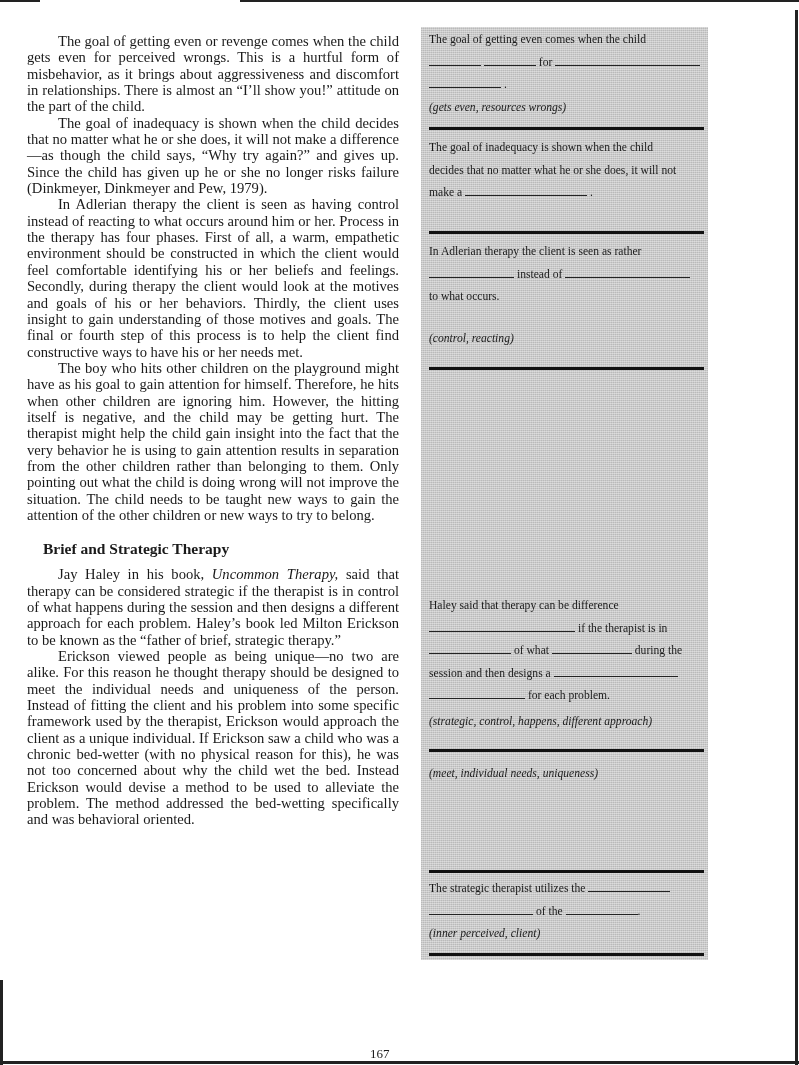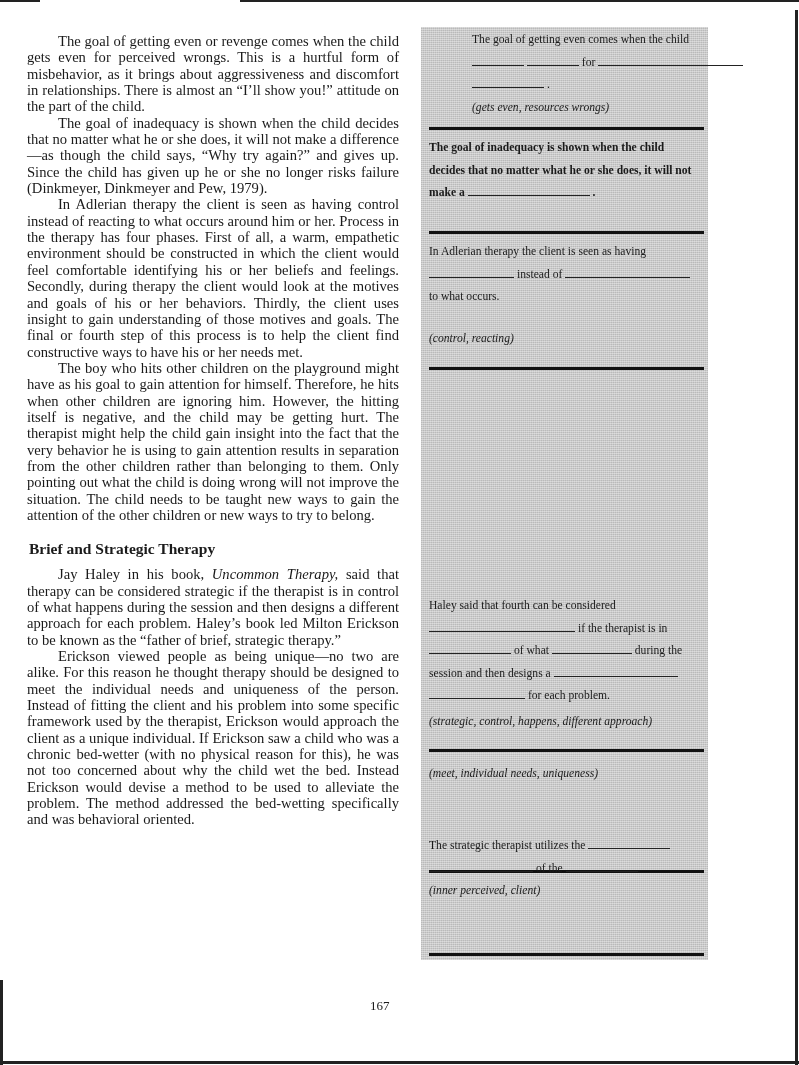--- a/index.html
+++ b/index.html
@@ -15,21 +15,21 @@
   .edge-bottom { position: absolute; left: 0; top: 1061px; width: 799px; height: 3px; background: #222; }
   .edge-left { position: absolute; left: 0; top: 980px; width: 3px; height: 85px; background: #222; }
   .edge-right { position: absolute; left: 795px; top: 10px; width: 3px; height: 1055px; background: #222; }
 
   .left-col {
     position: absolute; left: 27px; top: 33px; width: 372px;
     font-size: 14.6px; line-height: 16.35px; text-align: justify;
   }
   .left-col p { margin: 0; text-indent: 31px; }
   .left-col h2 {
-    margin: 17px 0 8px 2px; font-size: 15.5px; font-weight: bold; line-height: 18px;
+    margin: 17px 0 8px 16px; font-size: 15.5px; font-weight: bold; line-height: 18px;
   }
   .left-col em { font-style: italic; }
 
   .panel {
     position: absolute; left: 421px; top: 27px; width: 287px; height: 933px;
     background-color: #c9c9c9;
     background-image:
       repeating-linear-gradient(0deg, rgba(255,255,255,0.35) 0px, rgba(255,255,255,0.35) 1px, transparent 1px, transparent 2px),
       repeating-linear-gradient(90deg, rgba(0,0,0,0.08) 0px, rgba(0,0,0,0.08) 1px, transparent 1px, transparent 2px);
   }
@@ -38,21 +38,21 @@
     font-size: 11.6px; line-height: 22.5px; color: #1a1a1a;
   }
   .frame .q { text-align: justify; margin: 0; }
   .frame .ans { font-style: italic; margin: 0; }
   .frame .blank {
     display: inline-block; border-bottom: 1px solid #222; height: 12px; vertical-align: baseline;
   }
   .rule { position: absolute; left: 429px; width: 275px; height: 3px; background: #111; }
 
   .page-number {
-    position: absolute; left: 370px; top: 998px; font-size: 13px;
+    position: absolute; left: 370px; top: 1046px; font-size: 13px;
     font-family: "Liberation Serif", serif; color: #1a1a1a;
   }
 </style>
 </head>
 <body>
 
 <div class="page">
   <div class="edge-top"></div>
   <div class="edge-top-gap"></div>
   <div class="edge-right"></div>
@@ -66,81 +66,81 @@
     <p>The boy who hits other children on the playground might have as his goal to gain attention for himself. Therefore, he hits when other children are ignoring him. However, the hitting itself is negative, and the child may be getting hurt. The therapist might help the child gain insight into the fact that the very behavior he is using to gain attention results in separation from the other children rather than belonging to them. Only pointing out what the child is doing wrong will not improve the situation. The child needs to be taught new ways to gain the attention of the other children or new ways to try to belong.</p>
 
     <h2>Brief and Strategic Therapy</h2>
 
     <p><span>Jay Haley in his book, </span><em>Uncommon Therapy,</em><span> said that therapy can be considered strategic if the therapist is in control of what happens during the session and then designs a different approach for each problem. Haley’s book led Milton Erickson to be known as the “father of brief, strategic therapy.”</span></p>
     <p>Erickson viewed people as being unique—no two are alike. For this reason he thought therapy should be designed to meet the individual needs and uniqueness of the person. Instead of fitting the client and his problem into some specific framework used by the therapist, Erickson would approach the client as a unique individual. If Erickson saw a child who was a chronic bed-wetter (with no physical reason for this), he was not too concerned about why the child wet the bed. Instead Erickson would devise a method to be used to alleviate the problem. The method addressed the bed-wetting specifically and was behavioral oriented.</p>
   </div>
 
   <div class="panel"></div>
 
-  <div class="frame" style="top:29px;margin-left:43px;">
+  <div class="frame" style="top:29px;">
     <p class="q">
       <span>The goal of getting even comes when the child</span><br>
       <span class="blank" style="width:52px"></span>
       <span class="blank" style="width:52px"></span>
       <span>for</span>
       <span class="blank" style="width:145px"></span><br>
       <span class="blank" style="width:72px"></span>
       <span>.</span>
     </p>
     <p class="ans">(gets even, resources wrongs)</p>
   </div>
   <div class="rule" style="top:127px;"></div>
 
-  <div class="frame" style="top:137px;font-weight:bold;">
+  <div class="frame" style="top:137px;">
     <p class="q">
       <span>The goal of inadequacy is shown when the child</span><br>
       <span>decides that no matter what he or she does, it will not</span><br>
       <span>make a</span>
       <span class="blank" style="width:122px"></span>
       <span>.</span>
     </p>
   </div>
   <div class="rule" style="top:231px;"></div>
 
   <div class="frame" style="top:241px;">
     <p class="q">
-      <span>In Adlerian therapy the client is seen as having</span><br>
+      <span>In Adlerian therapy the client is seen as rather</span><br>
       <span class="blank" style="width:85px"></span>
       <span>instead of</span>
       <span class="blank" style="width:125px"></span><br>
       <span>to what occurs.</span>
     </p>
     <p class="ans" style="margin-top:19px;font-style:italic;">(control, reacting)</p>
   </div>
   <div class="rule" style="top:367px;"></div>
 
   <div class="frame" style="top:595px;">
     <p class="q">
-      <span>Haley said that fourth can be considered</span><br>
+      <span>Haley said that therapy can be difference</span><br>
       <span class="blank" style="width:146px"></span>
       <span>if the therapist is in</span><br>
       <span class="blank" style="width:82px"></span>
       <span>of what</span>
       <span class="blank" style="width:80px"></span>
       <span>during the</span><br>
       <span>session and then designs a</span>
       <span class="blank" style="width:124px"></span><br>
       <span class="blank" style="width:96px"></span>
       <span>for each problem.</span>
     </p>
     <p class="ans" style="margin-top:3px;">(strategic, control, happens, different approach)</p>
   </div>
   <div class="rule" style="top:749px;"></div>
 
   <div class="frame" style="top:760px;">
     <p class="ans" style="margin-top:3px;">(meet, individual needs, uniqueness)</p>
   </div>
   <div class="rule" style="top:870px;"></div>
 
-  <div class="frame" style="top:835px;">
+  <div class="frame" style="top:878px;">
     <p class="q">
       <span>The strategic therapist utilizes the</span>
       <span class="blank" style="width:82px"></span><br>
       <span class="blank" style="width:104px"></span>
       <span>of the</span>
       <span class="blank" style="width:72px"></span><span>.</span>
     </p>
     <p class="ans">(inner perceived, client)</p>
   </div>
   <div class="rule" style="top:953px;"></div>

